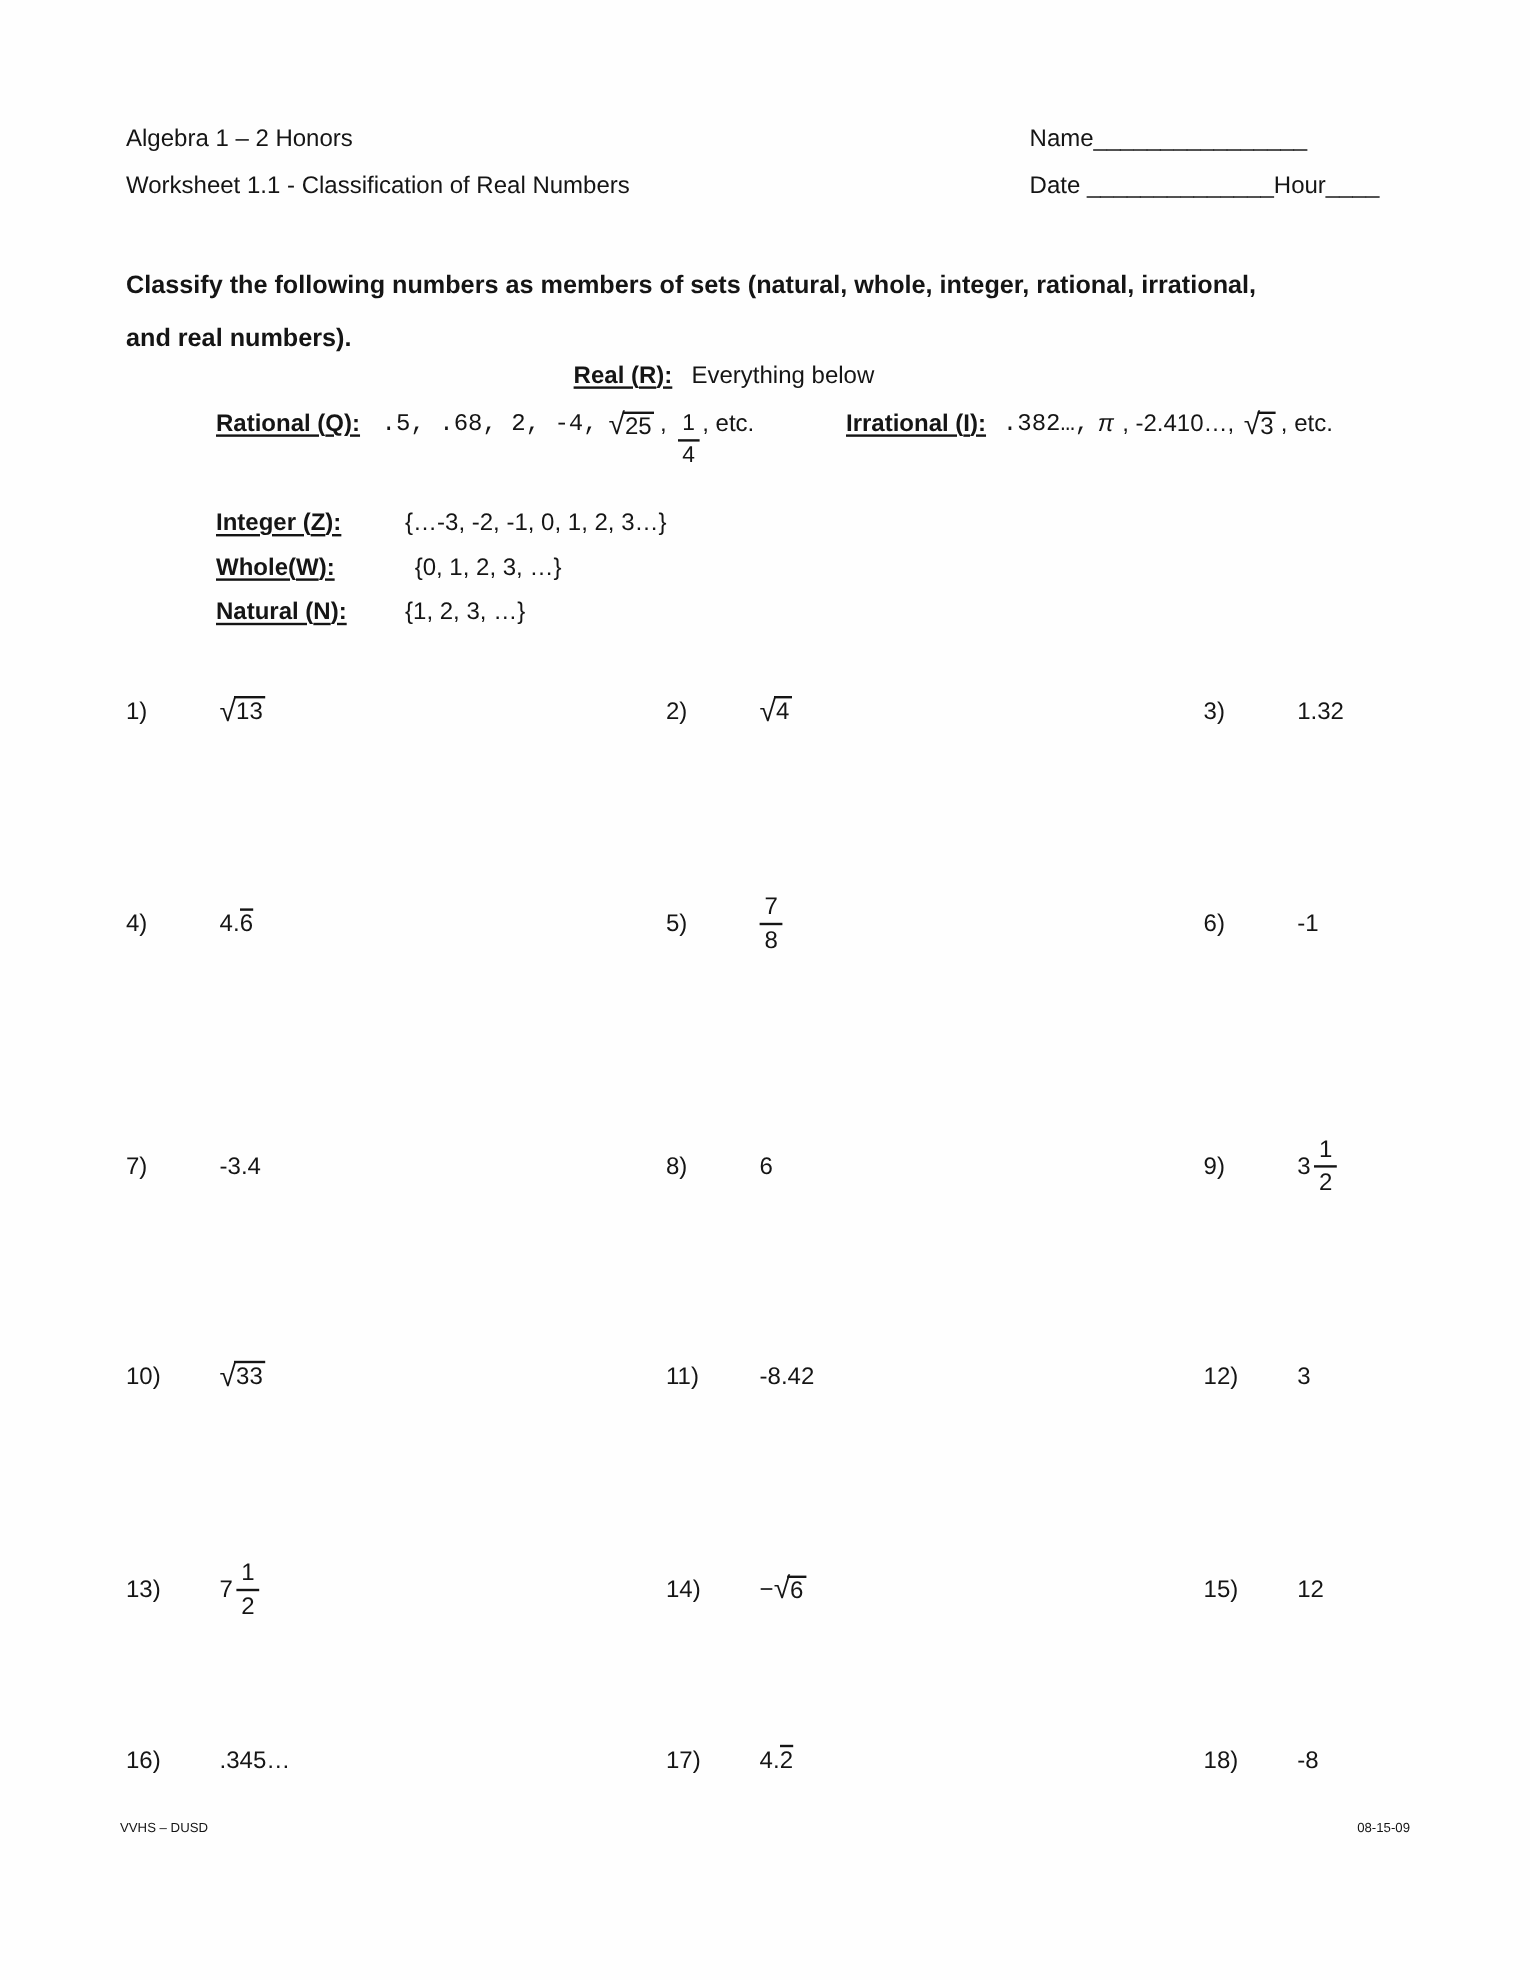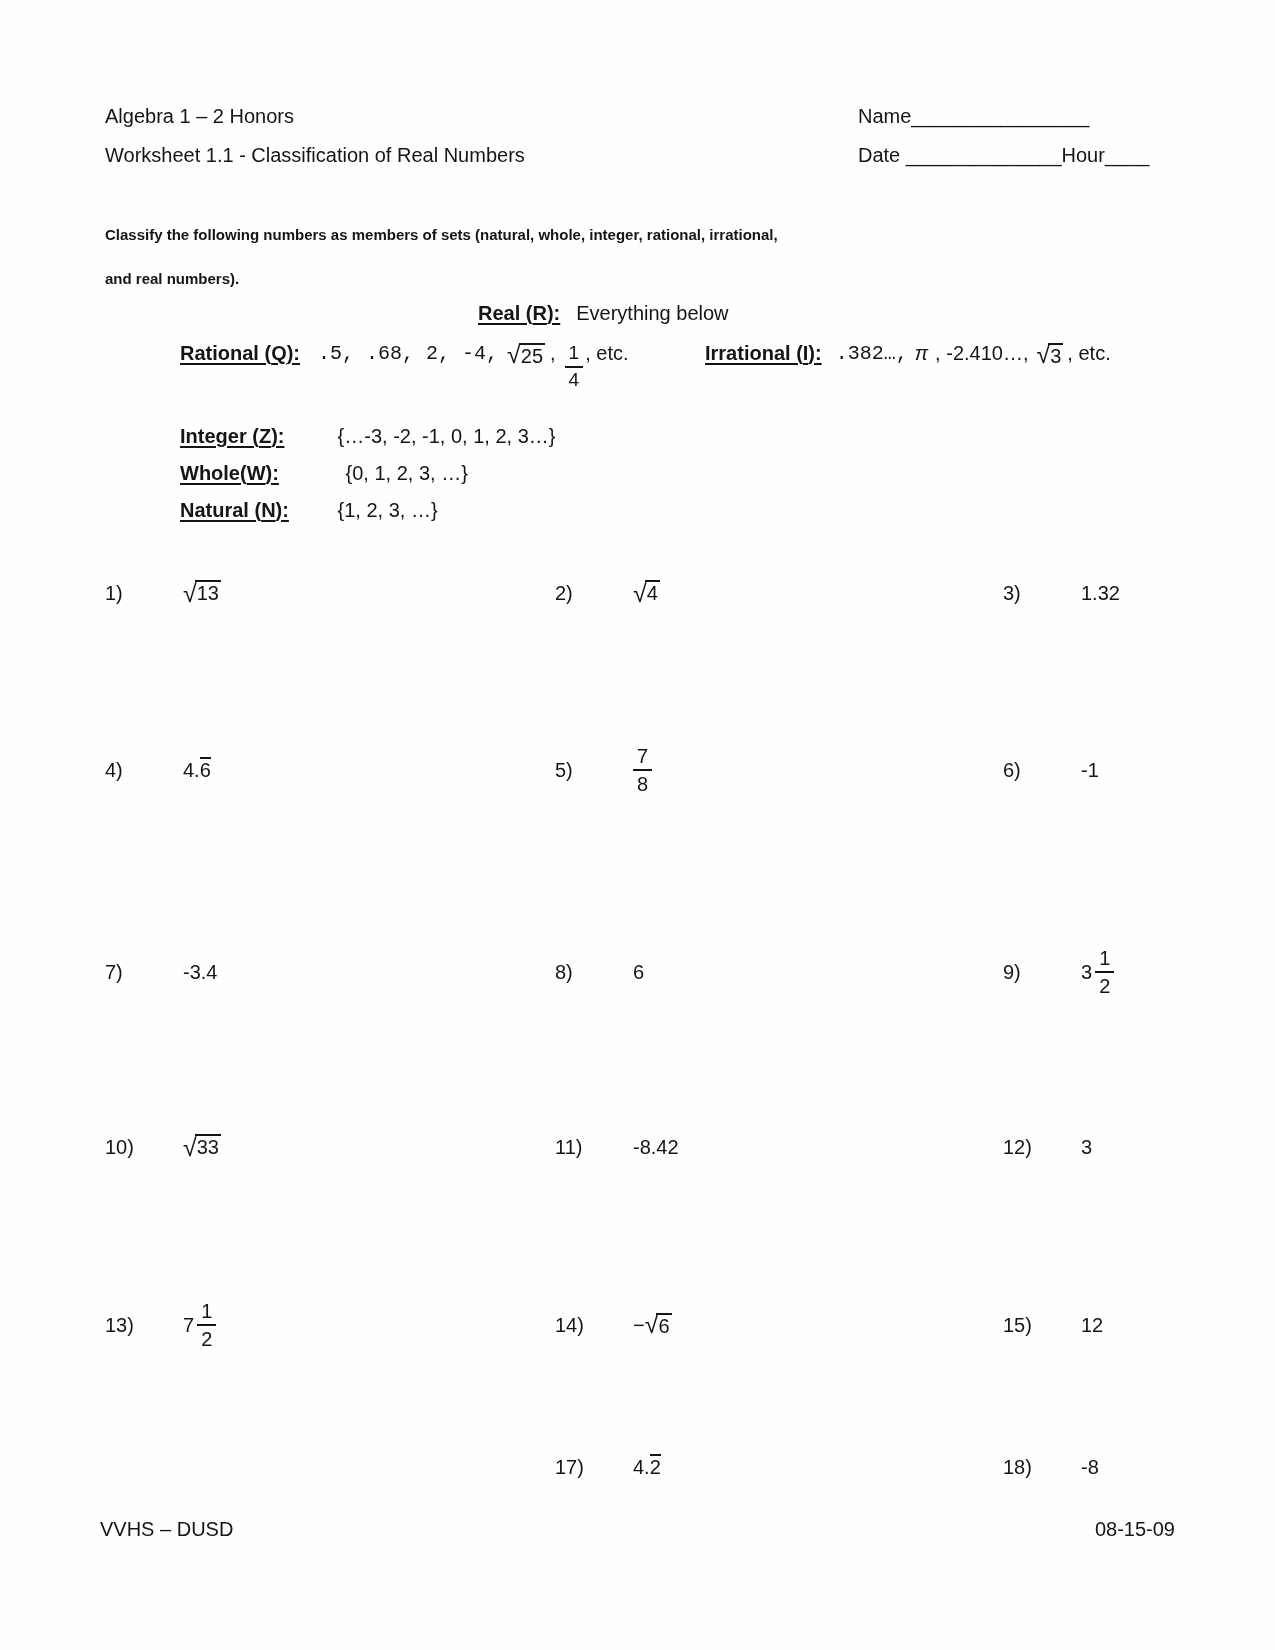--- a/index.html
+++ b/index.html
@@ -3,23 +3,23 @@
 <meta charset="utf-8">
 <style>
   html,body{margin:0;padding:0;background:#ffffff;}
   .page{
     position:relative;width:1275px;height:1650px;background:#fefefe;
     font-family:"Liberation Sans","DejaVu Sans",sans-serif;color:#151515;
     overflow:hidden;
   }
   .abs{position:absolute;white-space:nowrap;}
   .fs20{font-size:20px;}
-  .fs16{font-size:20px;}
+  .fs16{font-size:11px;}
   .u{text-decoration:underline;text-underline-offset:3px;font-weight:bold;}
-  .instr{font-size:15px;font-weight:bold;}
+  .instr{font-size:21px;font-weight:bold;}
   
   .keyrow{display:flex;align-items:flex-start;}
   .klabel{display:inline-block;}
   .kset-label{display:inline-block;width:152px;}
   .kex{margin-left:18px;font-family:Liberation Mono, monospace;}
   .sep{margin:0 2px 0 4px;}
   .pi{font-style:italic;margin:0 7px;}
   
   .sqrtwrap{display:inline-flex;align-items:baseline;white-space:nowrap;}
   .rsign{font-size:125%;line-height:1;margin-right:-1px;}
@@ -188,20 +188,24 @@
           <span class="rsign">√</span>
           <span class="rad">6</span>
         </span>
       </span>
   </div>
   <div class="pcell" style="left:1003px;top:1280px">
     <span class="pnum">15)</span>
     <span class="pval">12</span>
   </div>
 
+  <div class="pcell" style="left:105px;top:1422px">
+    <span class="pnum">16)</span>
+    <span class="pval">.345…</span>
+  </div>
   <div class="pcell" style="left:555px;top:1422px">
     <span class="pnum">17)</span>
     <span class="pval">
         <span>4.</span>
         <span class="obar">2</span>
       </span>
   </div>
   <div class="pcell" style="left:1003px;top:1422px">
     <span class="pnum">18)</span>
     <span class="pval">-8</span>

